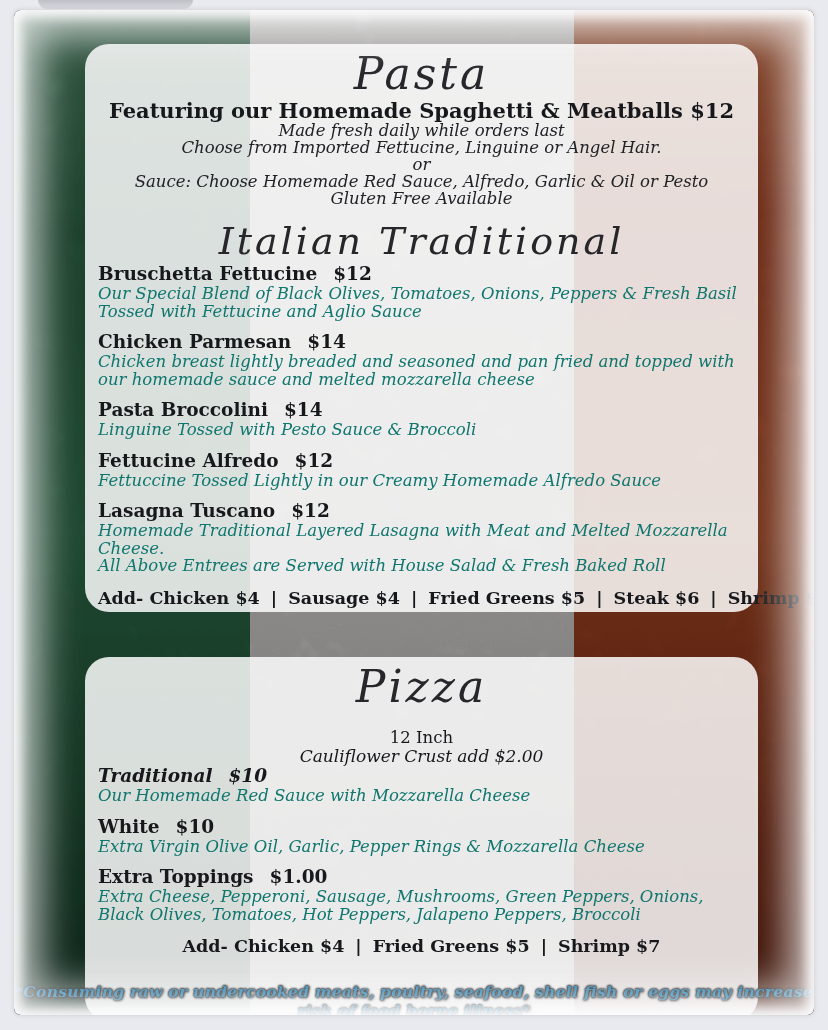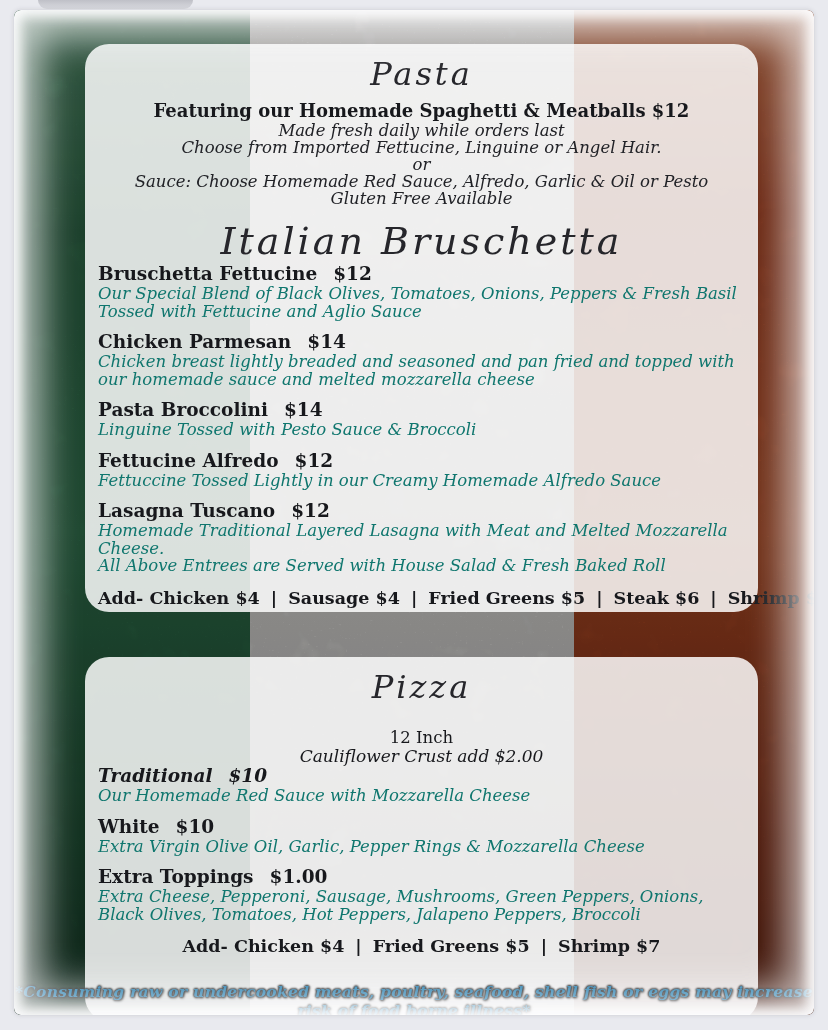--- a/index.html
+++ b/index.html
@@ -35,29 +35,29 @@
     position:absolute;left:71px;width:673px;
     background:rgba(255,255,255,.84);
     border-radius:24px;
     padding:0 13px;box-sizing:border-box;
     color:#17181c;
   }
   .panel-pasta{top:34px;height:568px;}
   .panel-pizza{top:647px;height:364px;}
   .script-title{
     font-style:italic;font-weight:400;text-align:center;
-    font-size:32px;line-height:52px;letter-spacing:3px;color:#26262b;
+    font-size:44px;line-height:52px;letter-spacing:3px;color:#26262b;
     margin-top:4px;
   }
   .script-sub{
     font-style:italic;font-weight:400;text-align:center;
     font-size:38px;line-height:44px;letter-spacing:3px;color:#26262b;
     margin-top:12px;
   }
-  .featured{font-weight:bold;font-size:18px;line-height:22px;text-align:center;}
+  .featured{font-weight:bold;font-size:21px;line-height:22px;text-align:center;}
   .intro-line{font-style:italic;font-size:16.5px;line-height:17px;text-align:center;color:#212227;}
   .item{margin-bottom:11px;}
   .item-name-line{font-weight:bold;font-size:18.5px;line-height:22px;}
   .item-name-line.italic-name{font-style:italic;}
   .item-price{margin-left:16px;}
   .item-desc{font-style:italic;font-size:16.5px;line-height:17.5px;color:#0f766e;}
   .addons{font-weight:bold;font-size:17.5px;line-height:22px;margin-top:12px;white-space:nowrap;}
   .addons .sep{margin:0 11px;}
   .panel-pizza .addons{text-align:center;}
   .size-note{font-size:16.5px;line-height:18px;text-align:center;margin-top:16px;}
@@ -97,21 +97,21 @@
 
   <section class="panel panel-pasta">
     <div class="script-title">Pasta</div>
     <div class="featured">Featuring our Homemade Spaghetti &amp; Meatballs $12</div>
     <div class="intro-line">Made fresh daily while orders last</div>
     <div class="intro-line">Choose from Imported Fettucine, Linguine or Angel Hair.</div>
     <div class="intro-line">or</div>
     <div class="intro-line">Sauce: Choose Homemade Red Sauce, Alfredo, Garlic &amp; Oil or Pesto</div>
     <div class="intro-line">Gluten Free Available</div>
 
-    <div class="script-sub">Italian Bruschetta</div>
+    <div class="script-sub">Italian Traditional</div>
 
     <div class="item">
       <div class="item-name-line"><span>Bruschetta Fettucine</span><span class="item-price">$12</span></div>
       <div class="item-desc">Our Special Blend of Black Olives, Tomatoes, Onions, Peppers &amp; Fresh Basil Tossed with Fettucine and Aglio Sauce</div>
     </div>
 
     <div class="item">
       <div class="item-name-line"><span>Chicken Parmesan</span><span class="item-price">$14</span></div>
       <div class="item-desc">Chicken breast lightly breaded and seasoned and pan fried and topped with our homemade sauce and melted mozzarella cheese</div>
     </div>

